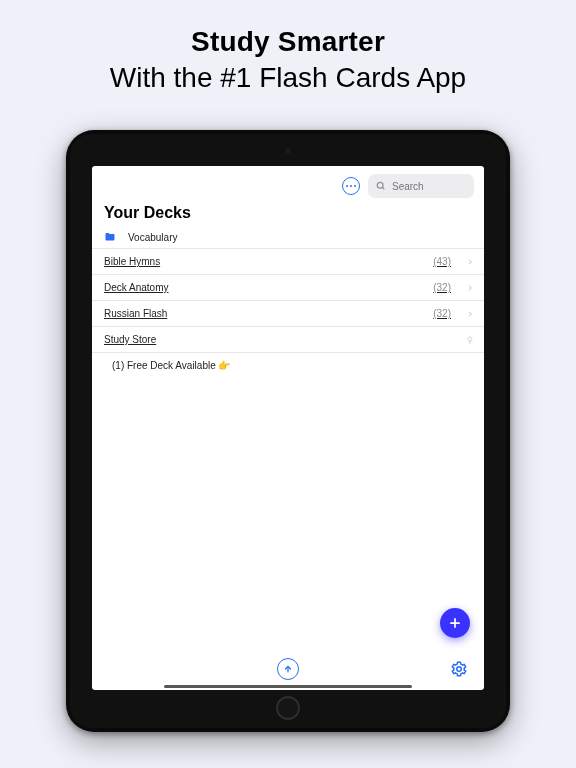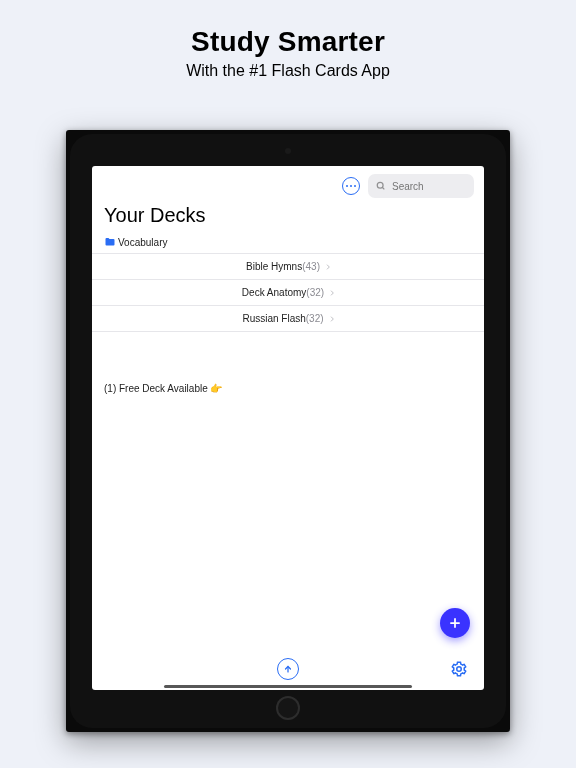--- a/index.html
+++ b/index.html
@@ -1,40 +1,40 @@
 <!DOCTYPE html>
 <html><head>
 <meta charset="utf-8">
 <style>
   html,body{margin:0;padding:0;width:576px;height:768px;background:#eef1f8;font-family:-apple-system,BlinkMacSystemFont,"Helvetica Neue",Arial,sans-serif;color:#000;}
   .stage{width:576px;height:580px;position:relative;}
   .headline{width:100%;text-align:center;padding-top:26px;}
   .headline h1{margin:0;font-size:28px;font-weight:700;letter-spacing:.2px;}
-  .headline h2{margin:4px 0 0 0;font-size:16px;font-weight:400;}
+  .headline h2{margin:4px 0 0 0;font-size:28px;font-weight:400;}
   
-  .tablet{position:absolute;left:50%;transform:translateX(-50%);top:130px;width:444px;height:602px;background:#0a0a0a;border-radius:3px;box-shadow:0 10px 30px rgba(0,0,0,.35),0 2px 6px rgba(0,0,0,.4);}
+  .tablet{position:absolute;left:50%;transform:translateX(-50%);top:130px;width:444px;height:602px;background:#0a0a0a;border-radius:28px;box-shadow:0 10px 30px rgba(0,0,0,.35),0 2px 6px rgba(0,0,0,.4);}
   .tablet::after{content:"";position:absolute;inset:4px;border-radius:22px;background:#111;}
   .screen{position:absolute;left:26px;right:26px;top:36px;bottom:42px;background:#fff;border-radius:3px;overflow:hidden;z-index:2;}
   .home-btn{position:absolute;bottom:12px;left:50%;transform:translateX(-50%);width:24px;height:24px;border-radius:50%;background:#151515;box-shadow:inset 0 0 0 2px #2d2d2d;z-index:3;}
   .camera{position:absolute;top:18px;left:50%;transform:translateX(-50%);width:6px;height:6px;border-radius:50%;background:#1a1a1a;z-index:3;}
   
   .topbar{display:flex;align-items:center;justify-content:flex-end;gap:8px;padding:8px 10px 6px 10px;}
   .more-pill{width:18px;height:18px;border-radius:9px;border:1.5px solid #2a6df4;display:flex;align-items:center;justify-content:center;box-sizing:border-box;}
   .more-pill span{width:2px;height:2px;background:#2a6df4;border-radius:50%;margin:0 1px;display:inline-block;}
   .searchbox{display:flex;align-items:center;gap:4px;background:#ededf0;border-radius:7px;padding:3px 8px;min-width:90px;height:18px;font-size:10px;color:#7c7c82;}
   .searchbox svg{width:10px;height:10px;opacity:.6}
   .searchbox input{border:none;background:transparent;outline:none;font-size:10px;color:#333;width:60px;}
-  .section-title{font-size:20px;font-weight:400;padding:0 12px 4px 12px;}
-  .folder-row{display:flex;align-items:center;gap:2px;padding:5px 12px;border-bottom:1px solid #e6e6ea;font-size:10px;color:#222;}
+  .section-title{font-size:16px;font-weight:700;padding:0 12px 4px 12px;}
+  .folder-row{display:flex;align-items:center;gap:12px;padding:5px 12px;border-bottom:1px solid #e6e6ea;font-size:10px;color:#222;}
   .folder-row svg{width:12px;height:12px;}
-  .deck-row{display:flex;align-items:center;justify-content:center;padding:7px 10px 7px 12px;border-bottom:1px solid #e6e6ea;font-size:10px;color:#222;}
-  .deck-row .right{display:flex;align-items:center;gap:4px;color:#8b8b92;font-size:10px;}
+  .deck-row{display:flex;align-items:center;justify-content:space-between;padding:7px 10px 7px 12px;border-bottom:1px solid #e6e6ea;font-size:10px;color:#222;text-decoration:underline;}
+  .deck-row .right{display:flex;align-items:center;gap:15px;color:#8b8b92;font-size:10px;}
   .deck-row .right svg{width:8px;height:8px;opacity:.55;}
   .store-row .bulb{width:10px;height:10px;opacity:.55;}
-  .promo-row{padding:7px 12px;font-size:10px;color:#222;margin-top:44px;}
+  .promo-row{padding:7px 20px;font-size:10px;color:#222;}
   
   .fab{position:absolute;right:14px;bottom:52px;width:30px;height:30px;border-radius:50%;background:#3a33ff;display:flex;align-items:center;justify-content:center;box-shadow:0 3px 8px rgba(50,40,255,.45);}
   .fab svg{width:14px;height:14px;}
   .toolbar{position:absolute;left:0;right:0;bottom:6px;height:30px;display:flex;align-items:center;justify-content:center;}
   .toolbar .up{width:20px;height:20px;border-radius:50%;border:1.5px solid #2a6df4;display:flex;align-items:center;justify-content:center;}
   .toolbar .up svg{width:10px;height:10px;}
   .gear{position:absolute;right:14px;bottom:10px;width:22px;height:22px;border-radius:50%;display:flex;align-items:center;justify-content:center;}
   .gear svg{width:18px;height:18px;}
   .toolbar-shadow{position:absolute;left:72px;right:72px;bottom:2px;height:3px;border-radius:2px;background:#3a3a3a;opacity:.85;}
 </style>
@@ -100,20 +100,28 @@
             <span>Russian Flash</span>
             <span class="right">
               <span>(32)</span>
               <svg viewBox="0 0 24 24" fill="none" stroke="#8b8b92" stroke-width="3">
                 <path d="M9 5l7 7-7 7"></path>
               </svg>
             </span>
           </div>
         </div>
 
+      <div class="deck-row store-row">
+        <span>Study Store</span>
+        <span class="right">
+          <svg class="bulb" viewBox="0 0 24 24" fill="none" stroke="#8b8b92" stroke-width="2">
+              <path d="M9 21h6M10 17h4M12 3a6 6 0 0 0-4 10c.7.7 1 1.5 1 2h6c0-.5.3-1.3 1-2a6 6 0 0 0-4-10z"></path>
+            </svg>
+        </span>
+      </div>
 
       <div class="promo-row">(1) Free Deck Available 👉</div>
 
       <div class="fab">
         <svg viewBox="0 0 24 24" stroke="#fff" stroke-width="3" stroke-linecap="round">
             <line x1="12" y1="5" x2="12" y2="19"></line>
             <line x1="5" y1="12" x2="19" y2="12"></line>
           </svg>
       </div>
 

